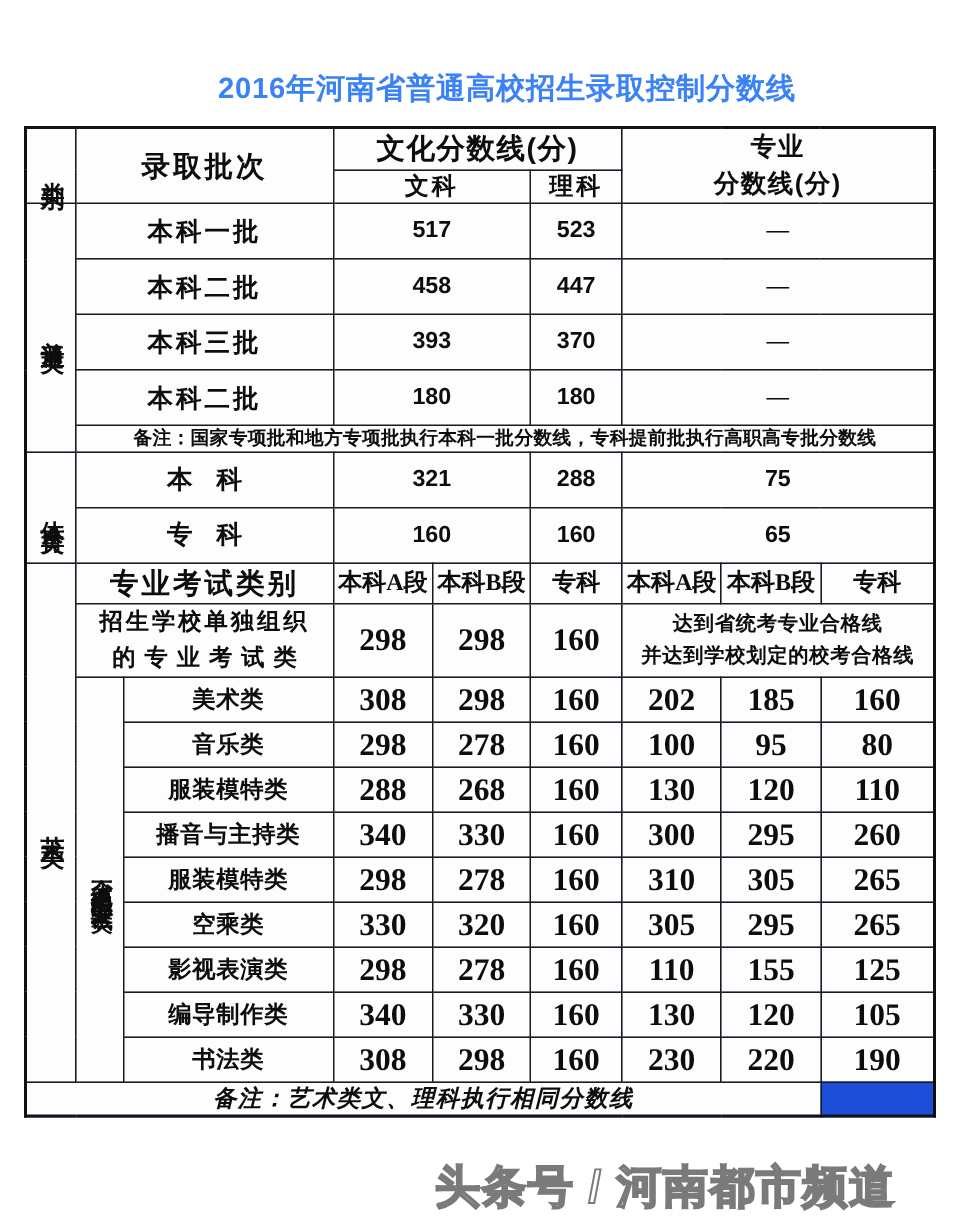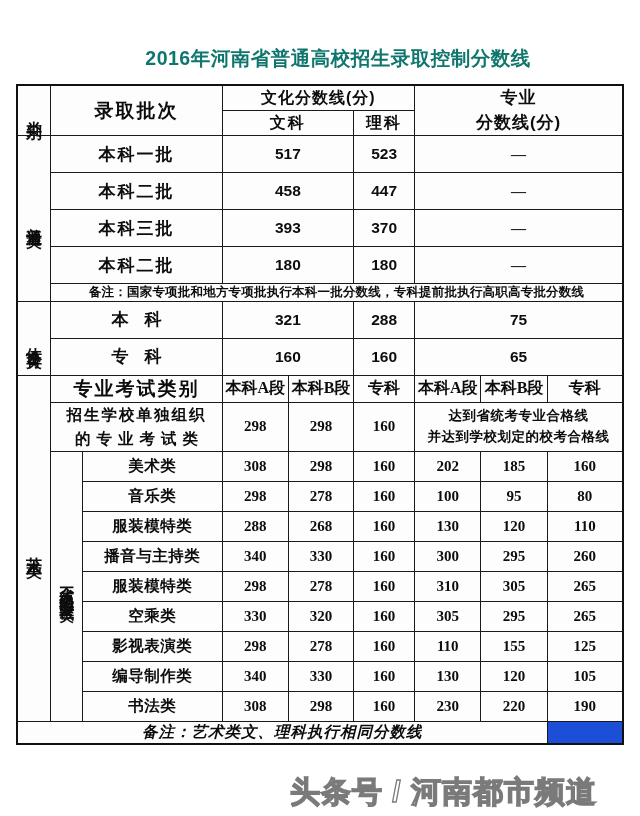--- a/index.html
+++ b/index.html
@@ -22,21 +22,21 @@
     box-sizing: border-box;
   }
   #title {
     text-align: center;
     font-family: "Liberation Sans", "DejaVu Sans", sans-serif;
     font-weight: bold;
     font-size: 19.5px;
     letter-spacing: 0.5px;
     padding-top: 45px;
     padding-bottom: 12px;
-    color: #0f766e;
+    color: #3b82f6;
     padding-left: 36px;
   }
   table.score-table {
     border-collapse: collapse;
     table-layout: fixed;
     width: 608px;
     margin: 0 16px;
     background: #1d4ed8;
   }
   table.score-table td, table.score-table th {
@@ -71,21 +71,21 @@
   }
   .hdr {
     font-family: "Liberation Sans", "DejaVu Sans", sans-serif;
     font-weight: bold;
   }
   .hdr-batch {
     font-size: 19px;
     letter-spacing: 2px;
   }
   .hdr-culture {
-    font-size: 16px;
+    font-size: 19px;
     letter-spacing: 1px;
   }
   .hdr-sub {
     font-size: 16px;
     letter-spacing: 2px;
   }
   .hdr-major {
     font-size: 17px;
     line-height: 1.45;
     letter-spacing: 1px;
@@ -100,21 +100,21 @@
     letter-spacing: 16px;
     padding-left: 16px;
   }
   .num {
     font-family: "Liberation Sans", "DejaVu Sans", sans-serif;
     font-size: 15.5px;
     font-weight: bold;
   }
   .num-art {
     font-family: "Liberation Serif", "DejaVu Serif", serif;
-    font-size: 15px;
+    font-size: 21px;
     font-weight: normal;
     color: #1a1a1a;
   }
   .dash {
     font-size: 15px;
     font-weight: bold;
   }
   .note-row td {
     text-align: left;
     font-family: "Liberation Sans", "DejaVu Sans", sans-serif;

